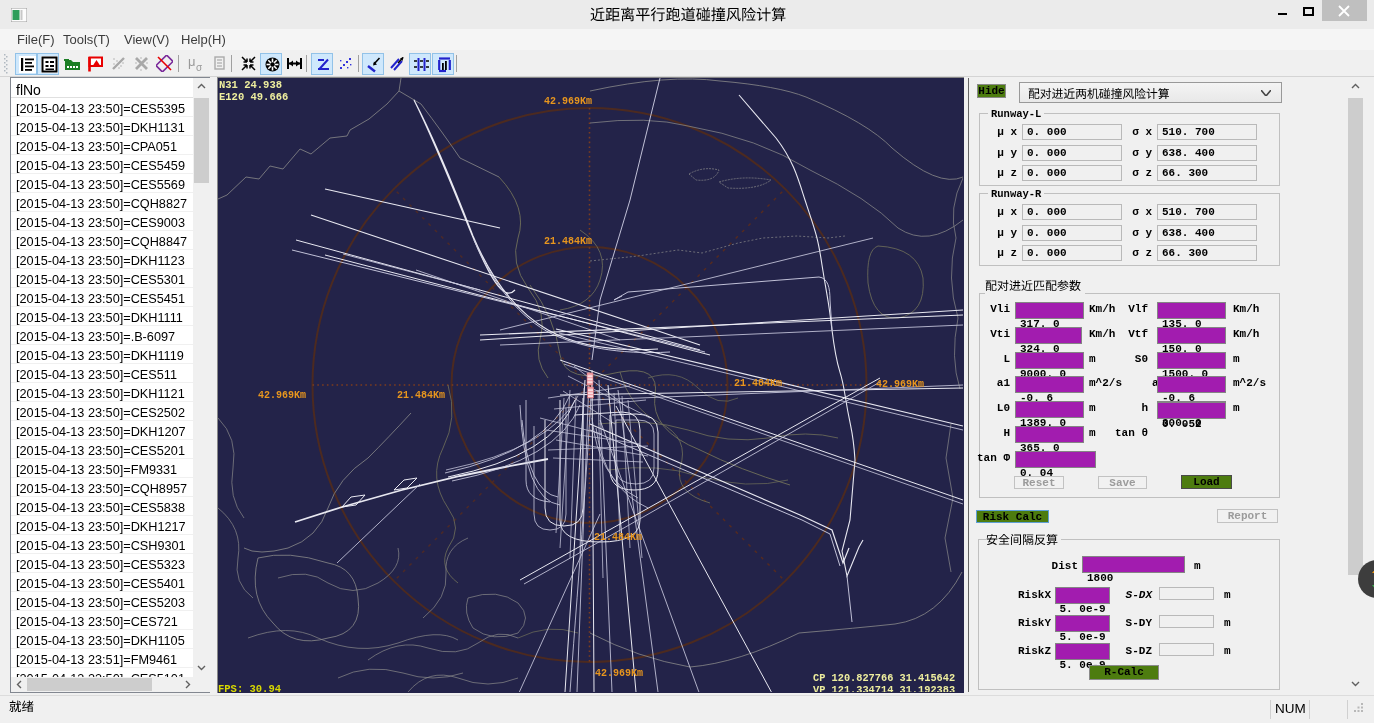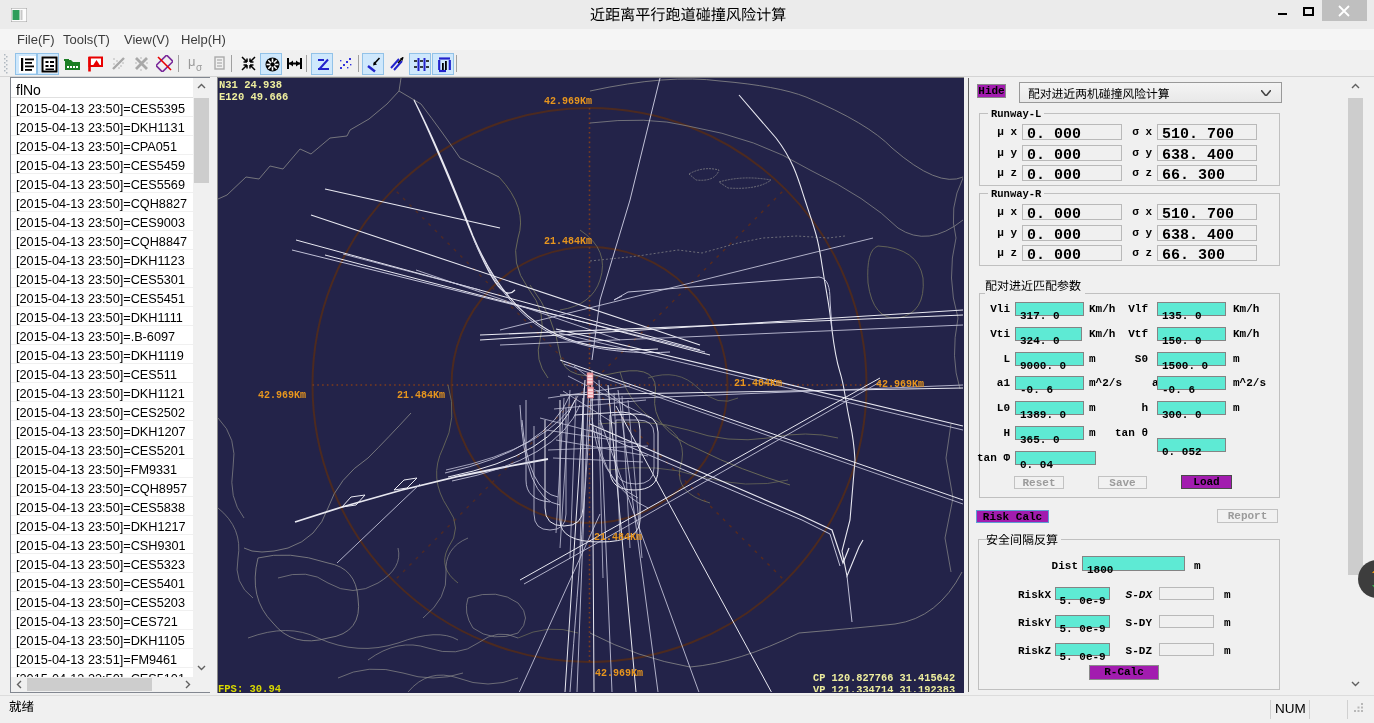--- a/index.html
+++ b/index.html
@@ -6,23 +6,23 @@
 #titlebar { position:absolute; left:0; top:0; width:1374px; height:29px; background:#ebebeb; }
 #menubar { position:absolute; left:0; top:29px; width:1374px; height:21px; background:#f5f5f5; }
 .mitem { position:absolute; top:2.5px; font-size:13px; color:#3c3c3c; }
 #toolbar { position:absolute; left:0; top:50px; width:1374px; height:27px; background:#f0f0f0; border-bottom:1px solid #d4d4d4;}
 .tb { position:absolute; width:22px; height:22px; padding:2px 2.5px; }
 .tsep { position:absolute; top:5px; width:1px; height:17px; background:#a0a0a0; }
 #list { position:absolute; left:10px; top:77px; width:200px; height:616px; background:#fff; border:1px solid #828790; overflow:hidden; }
 #lhead { height:20px; font-size:14px; color:#000; padding-left:5px; padding-top:4px; border-bottom:1px solid #e0e0e0;}
 .lrow { height:19px; font-size:12.7px; line-height:16px; padding-top:2.5px; color:#000; padding-left:5px; border-bottom:1px solid #f0f0f0; white-space:nowrap;}
 .mlab { position:absolute; font-family:"Liberation Mono",monospace; font-size:11px; font-weight:bold; color:#000; white-space:nowrap;}
-.rofield { position:absolute; height:16px; border:1px solid #b9b9b9; background:#f0f0f0; font-family:"Liberation Mono",monospace; font-size:15px; font-weight:bold; padding:1px 0 0 4px; }
-.enfield { position:absolute; border:1px solid #848484; background:#5eead4; font-family:"Liberation Mono",monospace; font-size:11px; font-weight:bold; padding:7px 0 0 4px; }
-.btn { position:absolute; background:#a21caf; border:1px solid #b4b4b4; font-family:"Liberation Mono",monospace; font-size:11px; font-weight:bold; color:#000; text-align:center; }
+.rofield { position:absolute; height:16px; border:1px solid #b9b9b9; background:#f0f0f0; font-family:"Liberation Mono",monospace; font-size:11px; font-weight:bold; padding:1px 0 0 4px; }
+.enfield { position:absolute; border:1px solid #848484; background:#a21caf; font-family:"Liberation Mono",monospace; font-size:11px; font-weight:bold; padding:15px 0 0 4px; }
+.btn { position:absolute; background:#4d7c0f; border:1px solid #b4b4b4; font-family:"Liberation Mono",monospace; font-size:11px; font-weight:bold; color:#000; text-align:center; }
 .btn.dis { color:#9b9b9b; border-color:#c2c2c2; background:#f1f1f1; }
 .grp { position:absolute; border:1px solid #c0c0c0; }
 .grplab { position:absolute; background:#f0f0f0; padding:0 3px; font-family:"Liberation Mono",monospace; font-size:10.5px; font-weight:bold; }
 #combo { position:absolute; left:1019px; top:82px; width:263px; height:21px; border:1px solid #999; background:linear-gradient(#f4f4f4,#e8e8e8); }
 #status { position:absolute; left:0; top:695px; width:1374px; height:28px; background:#f0f0f0; border-top:1px solid #dcdcdc; font-size:12.5px; }
 .vsep { position:absolute; width:1px; height:19px; top:4px; background:#d0d0d0; }
 .sbar { position:absolute; background:#f0f0f0; }
 .sthumb { position:absolute; background:#cdcdcd; }
 .sarr { position:absolute; width:17px; height:17px; display:flex; align-items:center; justify-content:center; }
 </style></head><body>
@@ -473,21 +473,21 @@
 <div class="mlab" style="left:966px;top:402.2px;width:44px;text-align:right;">L0</div>
 <div class="enfield" style="left:1015px;top:401.2px;width:69px;height:14px">1389. 0</div>
 <div class="mlab" style="left:1089px;top:402.2px;">m</div>
 <div class="mlab" style="left:1104px;top:402.2px;width:44px;text-align:right;">h</div>
 <div class="enfield" style="left:1157px;top:401.2px;width:69px;height:14px">300. 0</div>
 <div class="mlab" style="left:1233px;top:402.2px;">m</div>
 <div class="mlab" style="left:966px;top:427.0px;width:44px;text-align:right;">H</div>
 <div class="enfield" style="left:1015px;top:426.0px;width:69px;height:14px">365. 0</div>
 <div class="mlab" style="left:1089px;top:427.0px;">m</div>
 <div class="mlab" style="left:1104px;top:427.0px;width:44px;text-align:right;">tan θ</div>
-<div class="enfield" style="left:1157px;top:438px;width:69px;height:14px">0. 052</div>
+<div class="enfield" style="left:1157px;top:402px;width:69px;height:14px">0. 052</div>
 <div class="mlab" style="left:966px;top:451.8px;width:44px;text-align:right;">tan Φ</div>
 <div class="enfield" style="left:1015px;top:450.8px;width:81px;height:14px">0. 04</div>
 <div class="btn dis" style="left:1014px;top:476px;width:50px;height:13px">Reset</div>
 <div class="btn dis" style="left:1098px;top:476px;width:49px;height:13px">Save</div>
 <div class="btn" style="left:1181px;top:475px;width:51px;height:14px;border:1px solid #4a4a4a">Load</div>
 <div class="btn" style="left:976px;top:510px;width:73px;height:13px;border:1px solid #5e9fd4">Risk Calc</div>
 <div class="btn dis" style="left:1217px;top:509px;width:61px;height:14px">Report</div>
 <div class="grp" style="left:978px;top:539px;width:302px;height:151px"></div>
 <div class="grplab" style="left:986px;top:533px;width:75px;height:13px">
     <svg style="position:absolute;left:0px;top:0px;" width="75" height="13" viewBox="0 0 75 13">

